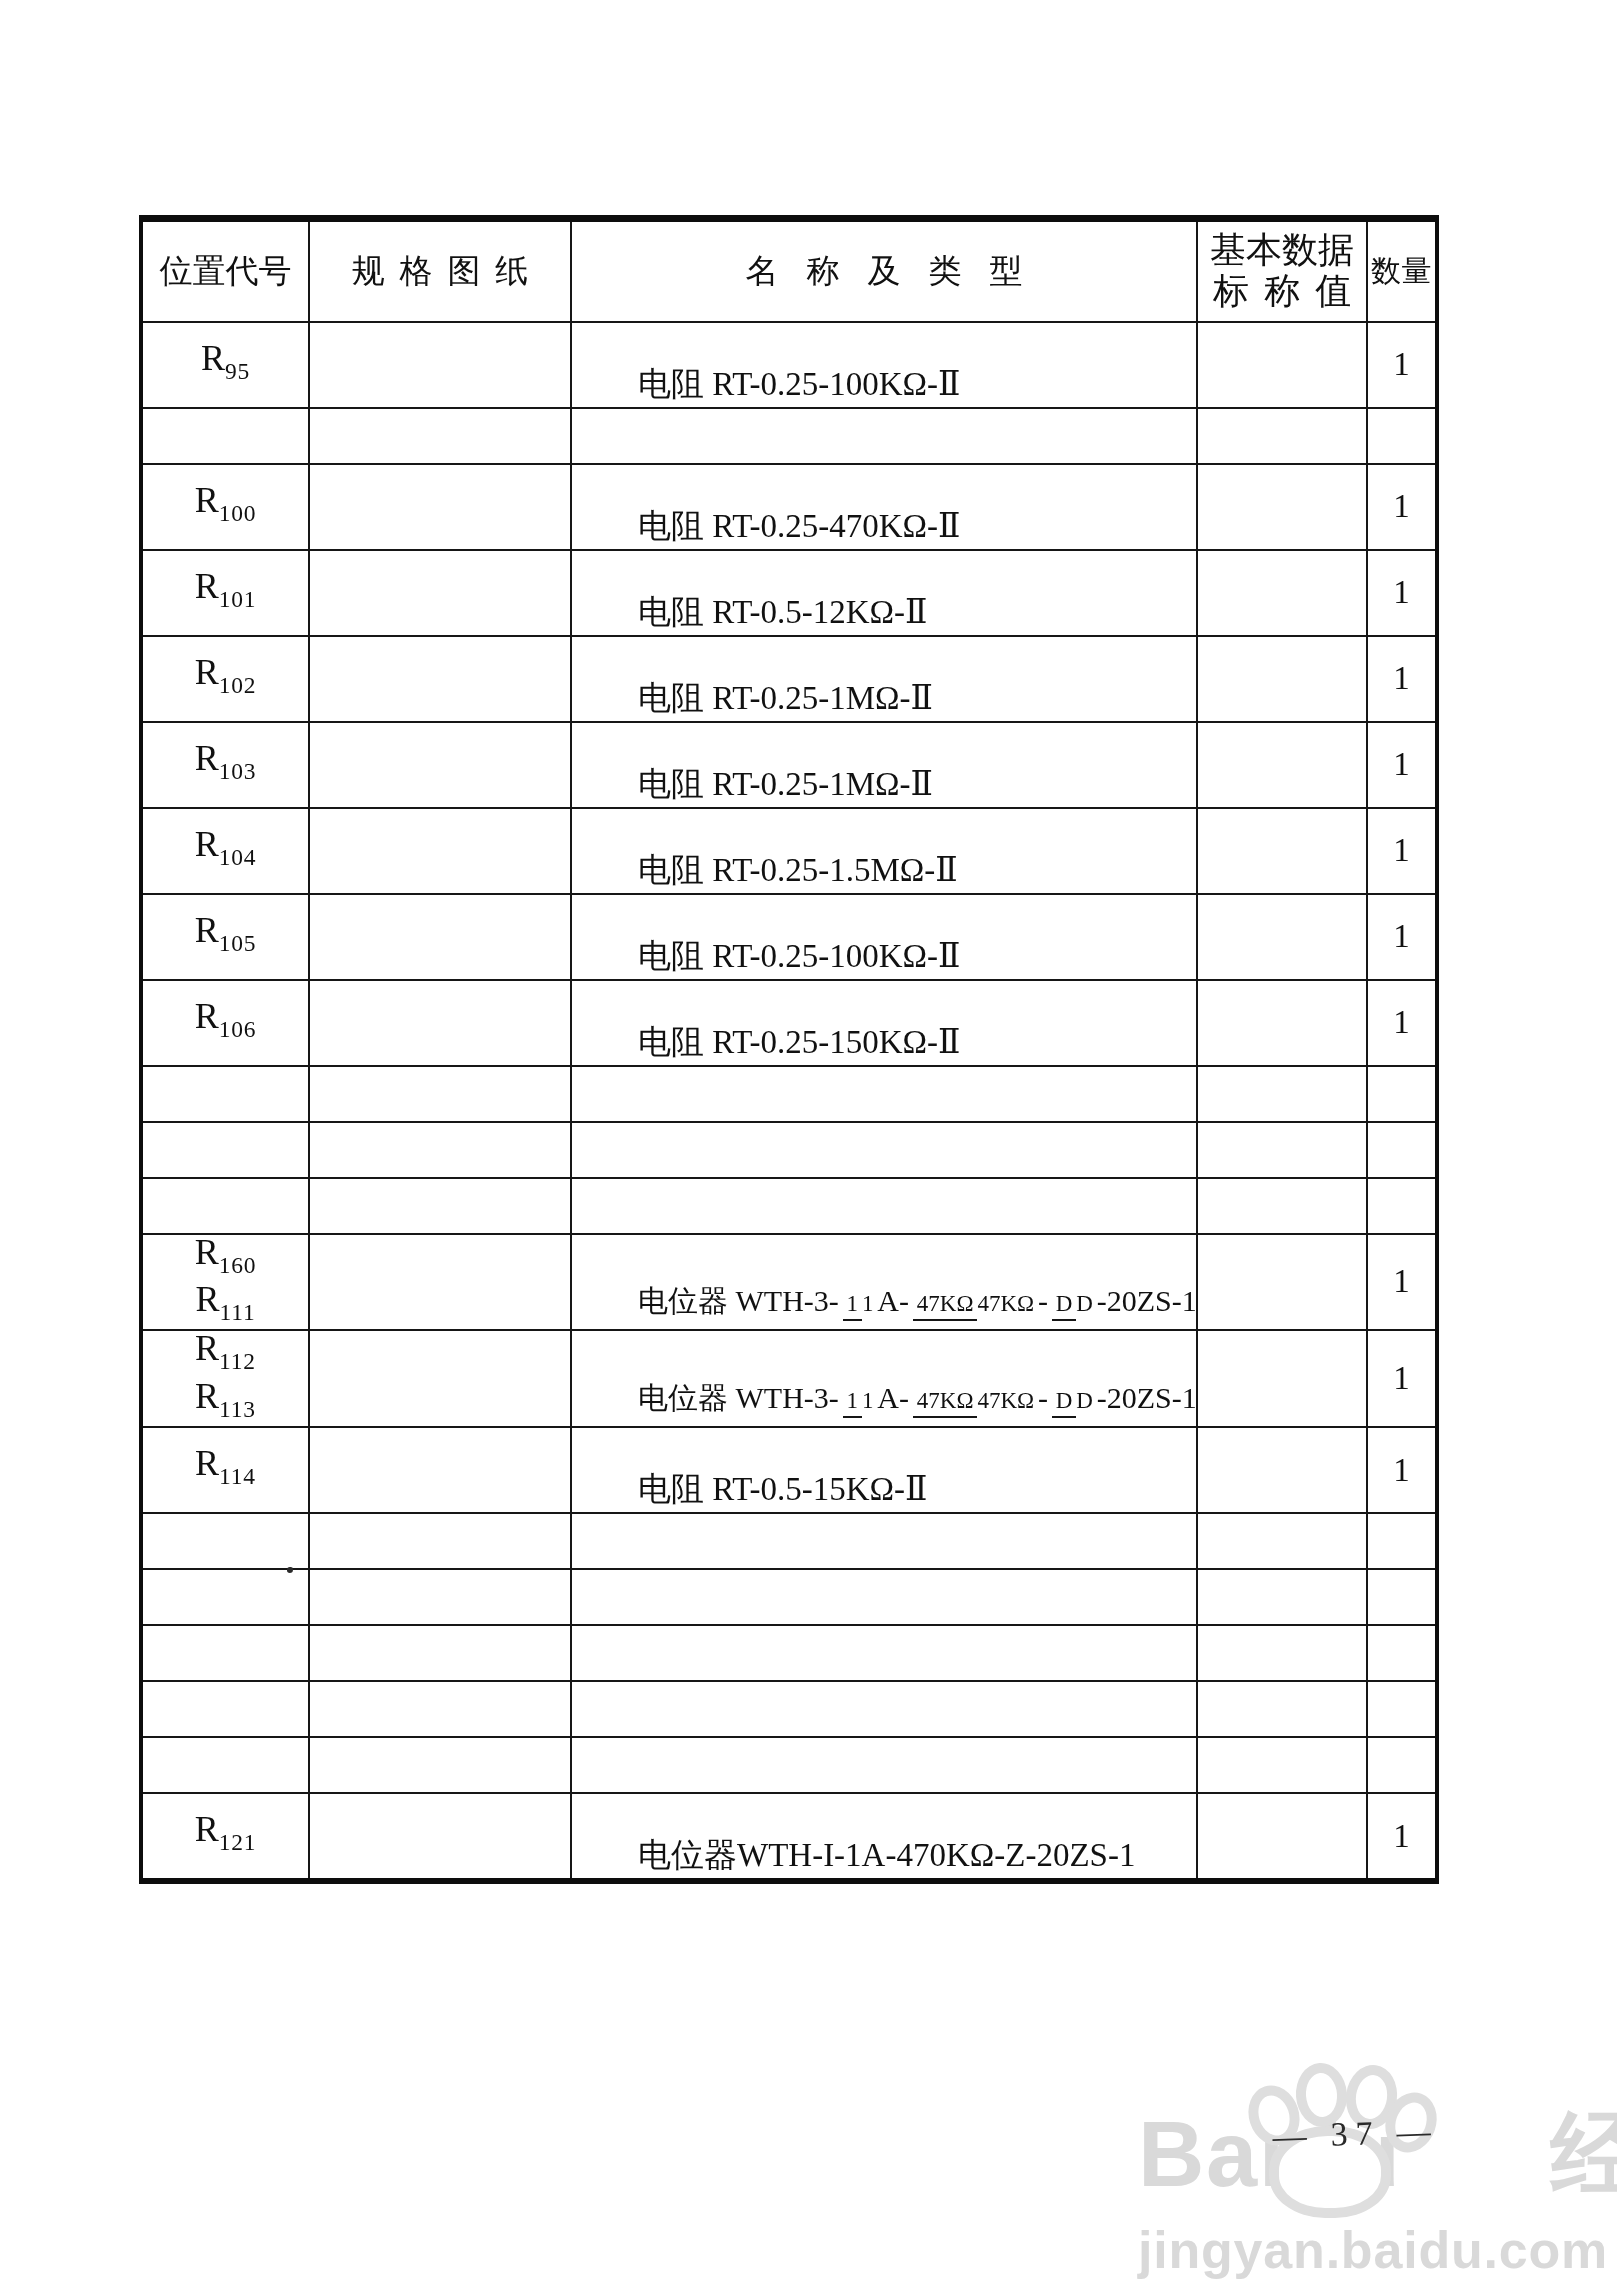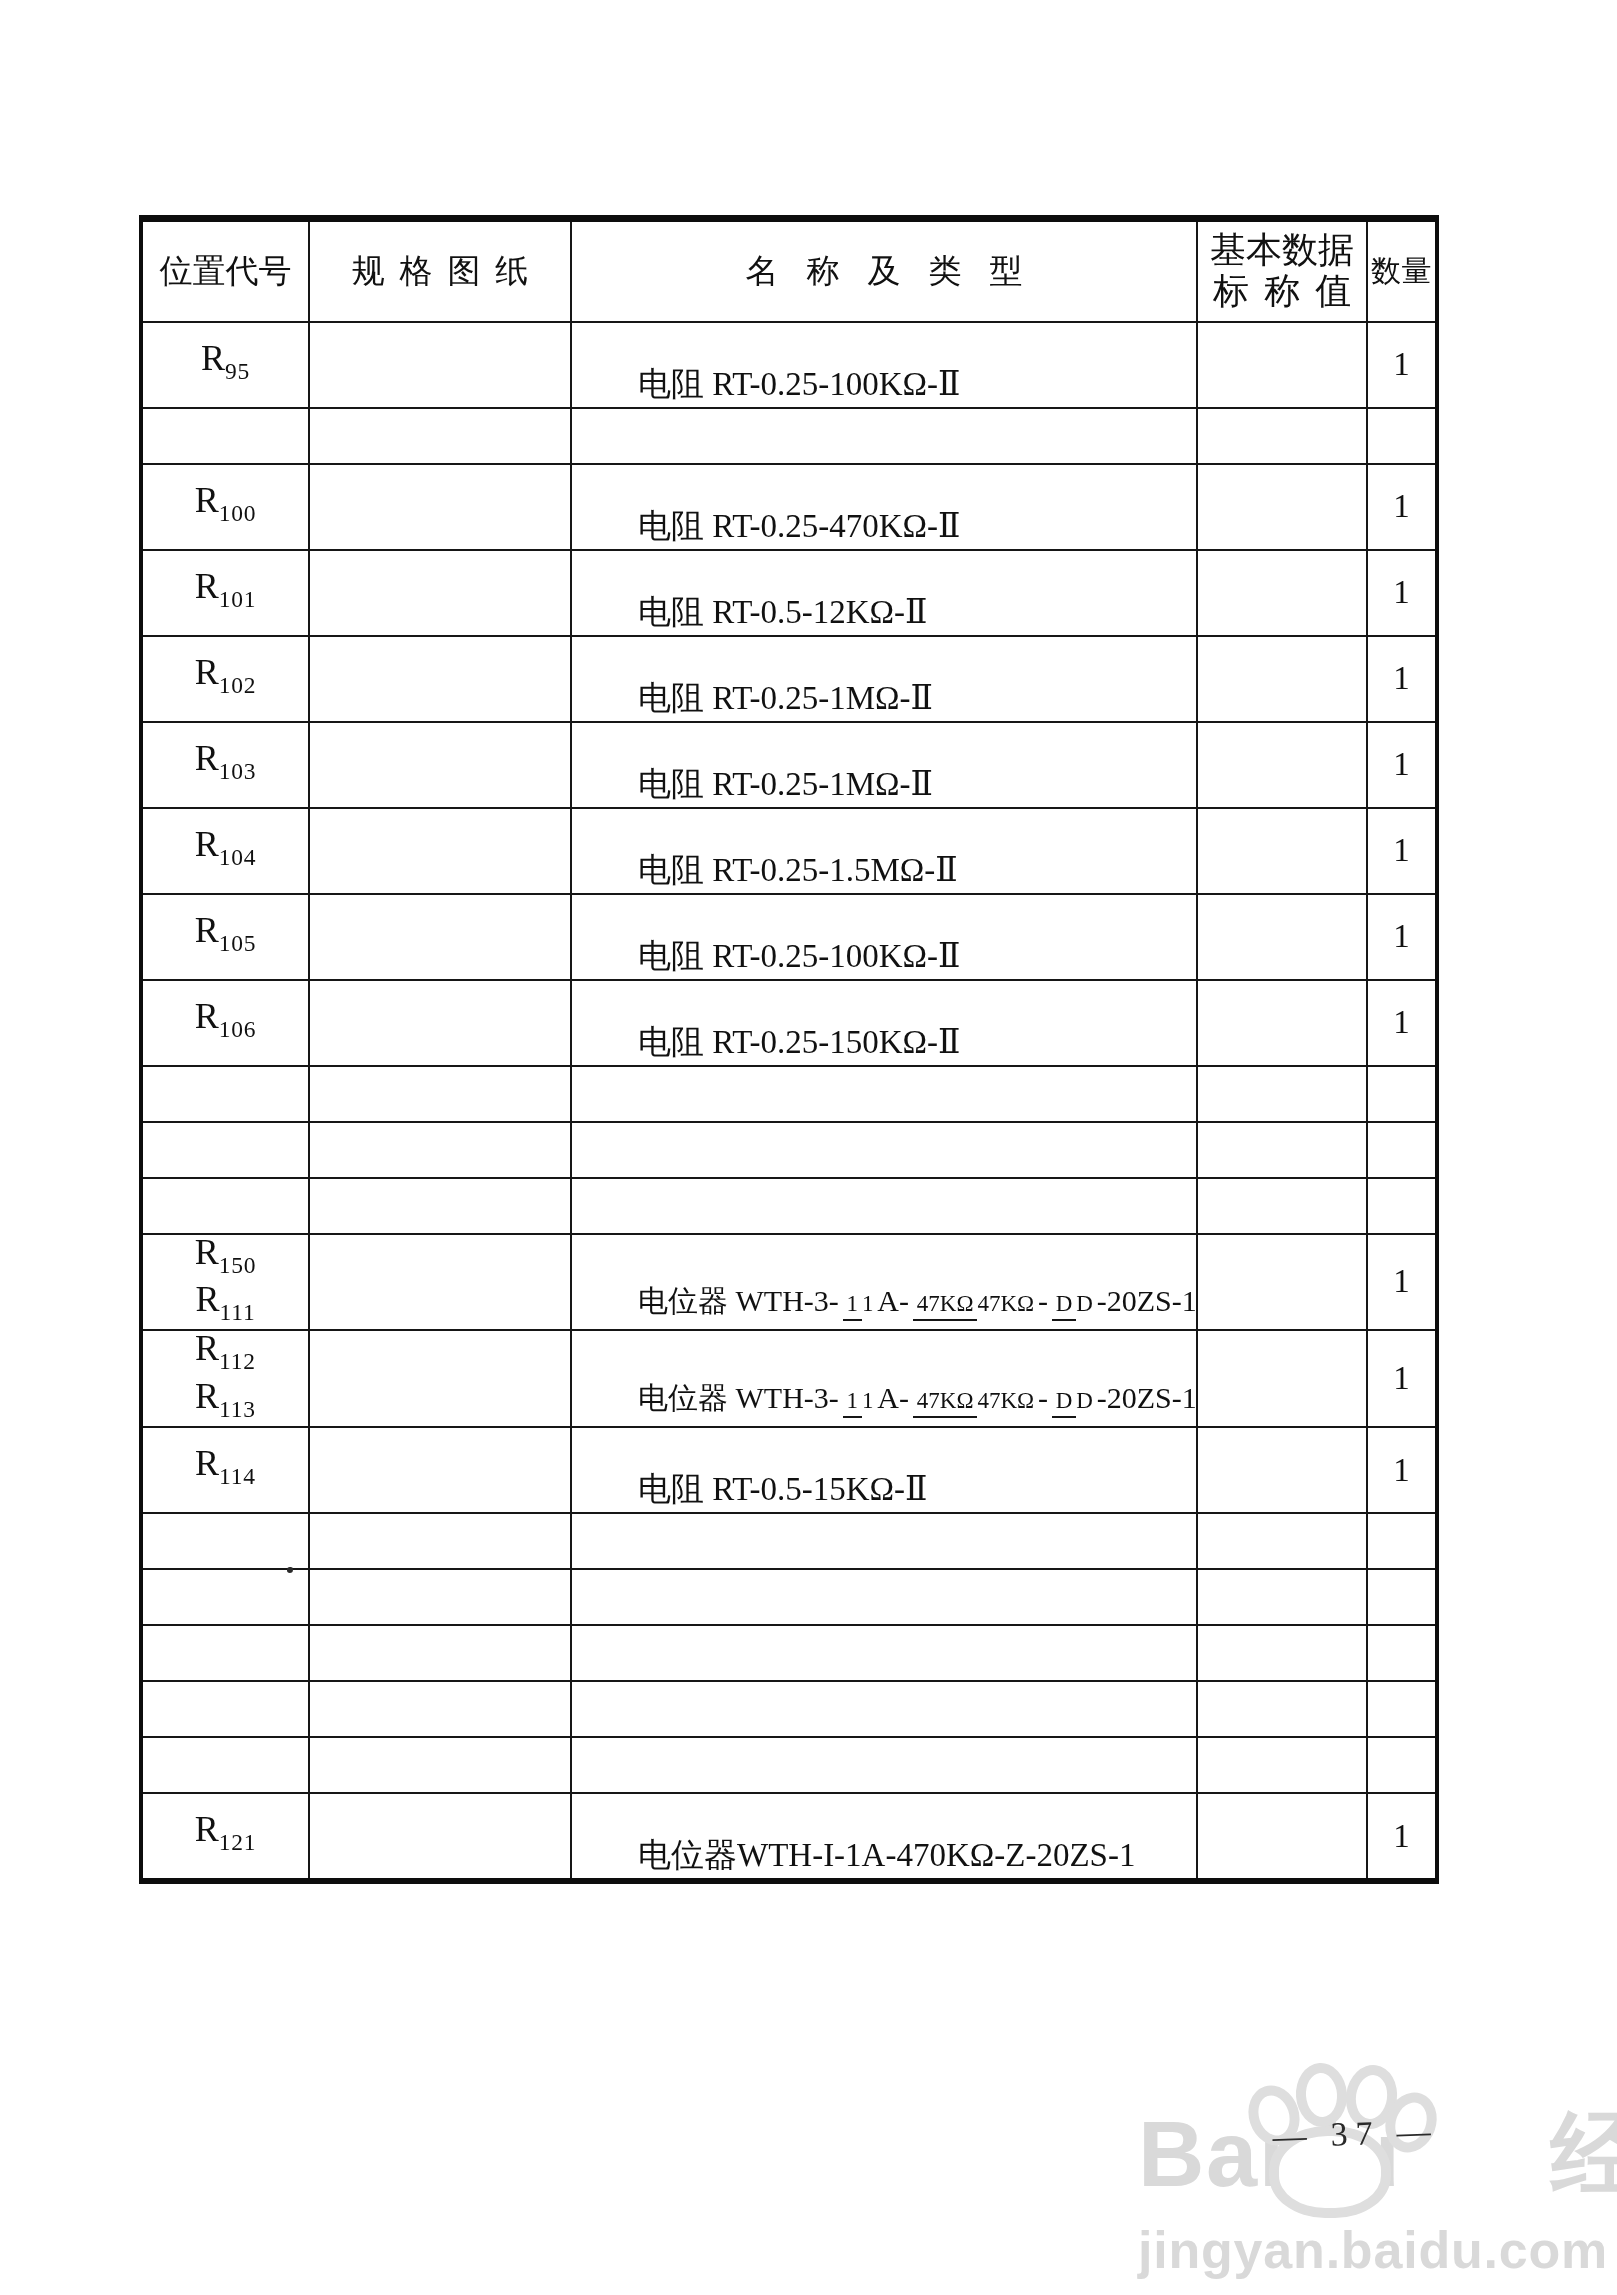--- a/index.html
+++ b/index.html
@@ -223,21 +223,21 @@
       </tr>
       <tr>
         <td class="cell-code"></td>
         <td class="cell-spec"></td>
         <td class="cell-name"></td>
         <td class="cell-value"></td>
         <td class="cell-qty"></td>
       </tr>
       <tr>
         <td class="cell-code">
-          <div class="code"><span>R</span><sub>150</sub></div>
+          <div class="code"><span>R</span><sub>160</sub></div>
           <div class="code"><span>R</span><sub>111</sub></div>
         </td>
         <td class="cell-spec"></td>
         <td class="cell-name">
           <div class="name frac-name">
             <span>电位器 WTH-3-</span>
             <span class="frac"><span class="ft">1</span><span class="fb">1</span></span>
             <span>A-</span>
             <span class="frac"><span class="ft">47KΩ</span><span class="fb">47KΩ</span></span>
             <span>-</span>

